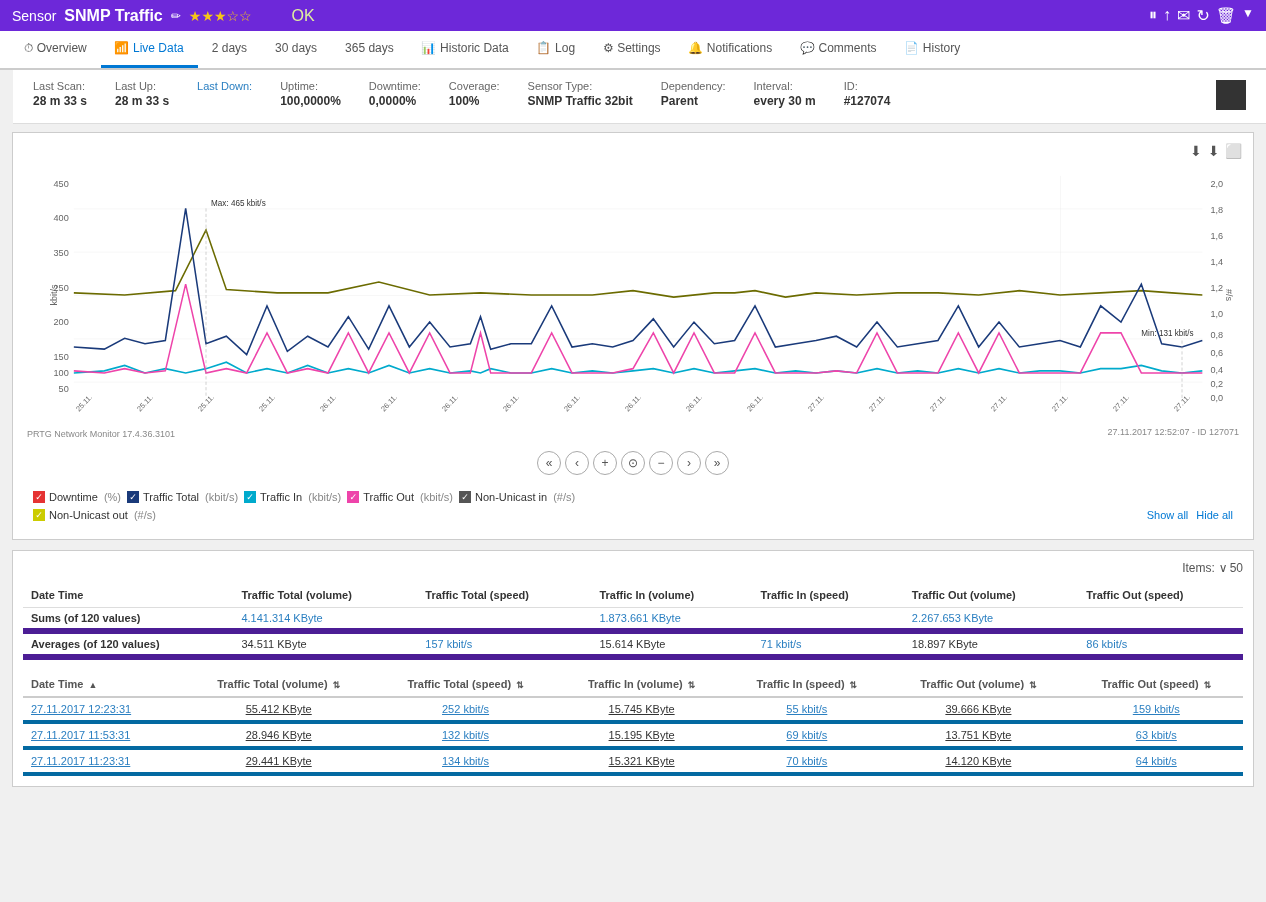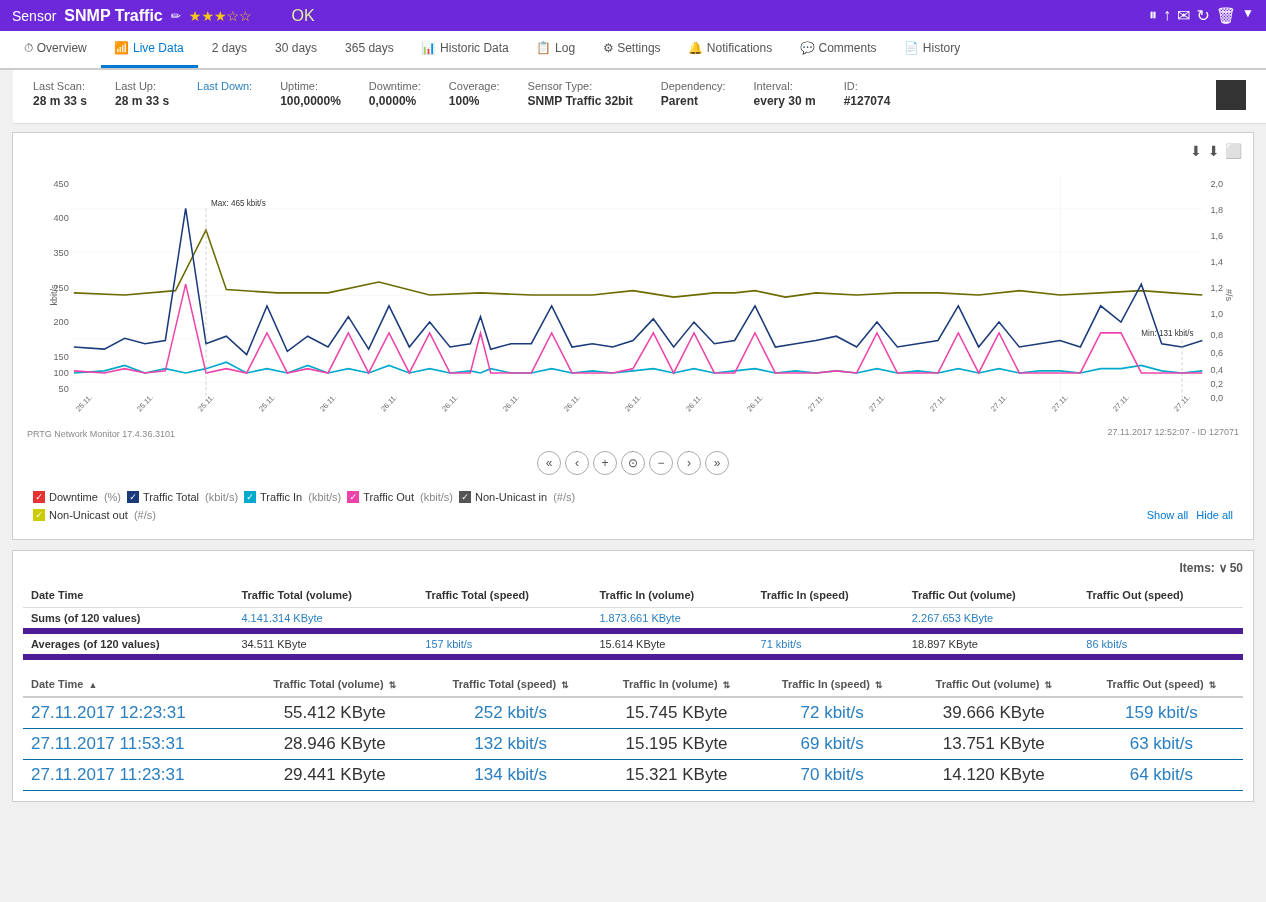--- a/index.html
+++ b/index.html
@@ -117,21 +117,20 @@
       border: 1px solid #ccc;
       padding: 10px;
     }
     .data-section-header {
       display: flex;
       justify-content: flex-end;
       align-items: center;
       padding-bottom: 8px;
       font-size: 12px;
       color: #555;
-      font-weight: bold;
     }
 
     .summary-table { width: 100%; border-collapse: collapse; margin-bottom: 12px; }
     .summary-table th {
       text-align: left;
       padding: 6px 8px;
       font-size: 11px;
       color: #333;
       font-weight: bold;
       border-bottom: 1px solid #ddd;
@@ -151,22 +150,23 @@
       font-size: 11px;
       color: #555;
       border-bottom: 2px solid #ccc;
       cursor: pointer;
       white-space: nowrap;
     }
     .data-table th.left { text-align: left; }
     .data-table td {
       text-align: center;
       padding: 5px 8px;
-      font-size: 17px;
-      border-bottom: 1px solid #0369a1;
+      font-size: 11px;
+      border-bottom: 4px solid #0369a1;
+      text-decoration: underline;
     }
     .data-table td.left { text-align: left; }
     .sort-arrow { margin-left: 2px; font-size: 9px; }
 
     
     .qr-placeholder {
       width: 30px;
       height: 30px;
       background: #333;
       display: inline-block;
@@ -492,21 +492,21 @@
           <th>Traffic Out (speed) <span class="sort-arrow">⇅</span></th>
         </tr>
       </thead>
       <tbody id="data-rows">
 
       <tr>
     <td class="left" style="color:#2a7fc1;">27.11.2017 12:23:31</td>
     <td>55.412 KByte</td>
     <td style="color:#2a7fc1;">252 kbit/s</td>
     <td>15.745 KByte</td>
-    <td style="color:#2a7fc1;">72 kbit/s</td>
+    <td style="color:#2a7fc1;">55 kbit/s</td>
     <td>39.666 KByte</td>
     <td style="color:#2a7fc1;">159 kbit/s</td>
   </tr>
           <tr>
     <td class="left" style="color:#2a7fc1;">27.11.2017 11:53:31</td>
     <td>28.946 KByte</td>
     <td style="color:#2a7fc1;">132 kbit/s</td>
     <td>15.195 KByte</td>
     <td style="color:#2a7fc1;">69 kbit/s</td>
     <td>13.751 KByte</td>

